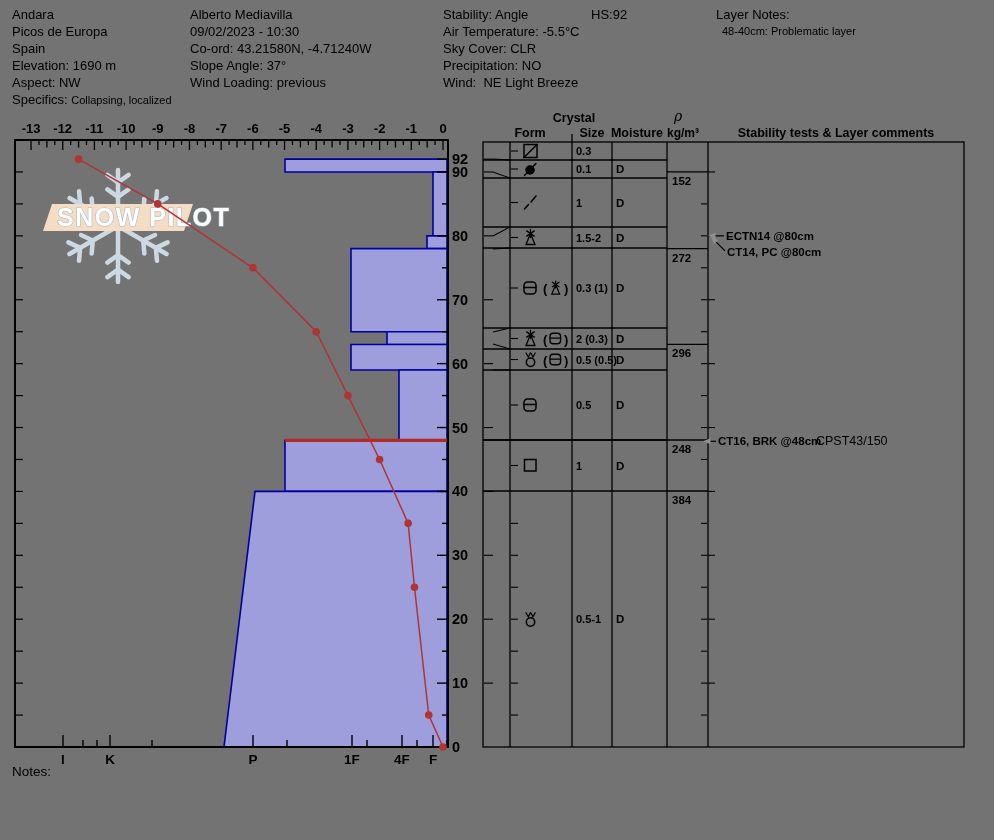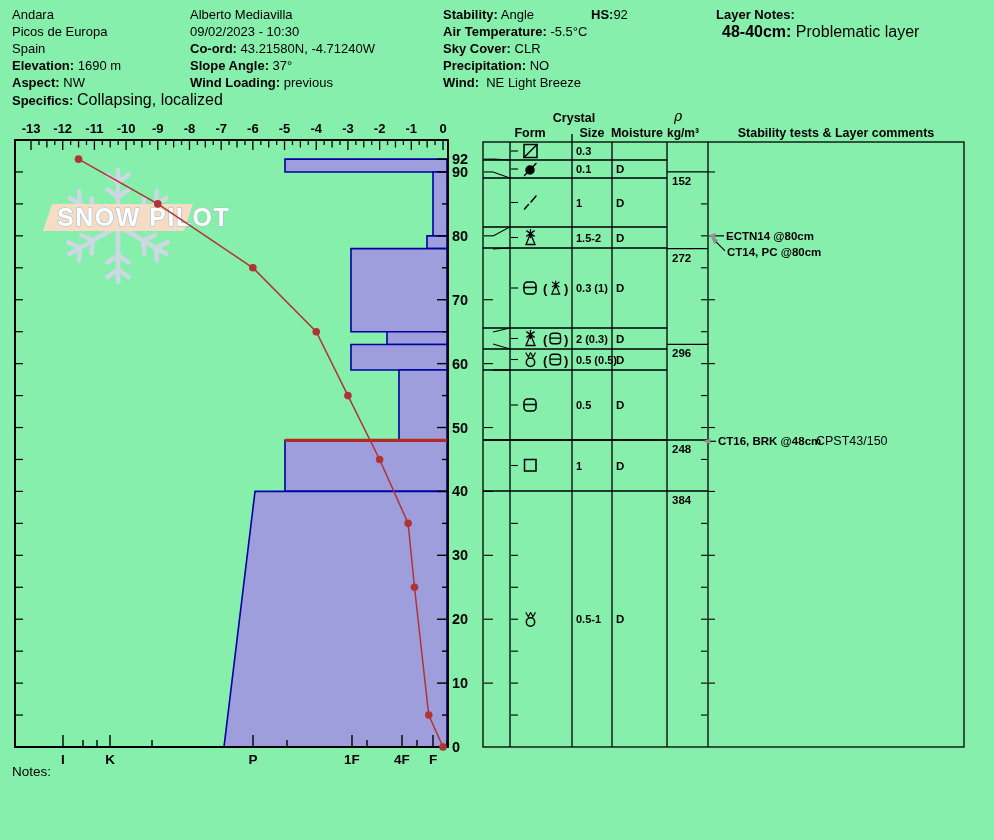--- a/index.html
+++ b/index.html
@@ -1,20 +1,20 @@
 <!DOCTYPE html>
 <html><head>
 <meta charset="utf-8">
 <style>
   html,body{margin:0;padding:0;background:#fff;}
-  #page{position:relative;width:994px;height:840px;background:#86efac;overflow:hidden;
+  #page{position:relative;width:994px;height:840px;background:#737373;overflow:hidden;
         font-family:"Liberation Sans", sans-serif;color:#000;}
   .hcol{position:absolute;top:6px;font-size:13px;line-height:17px;white-space:nowrap;}
-  .hcol b{font-weight:bold;text-align:center;}
-  .small{font-size:16px;}
+  .hcol b{font-weight:normal;text-align:center;}
+  .small{font-size:11px;}
   #chart-svg{position:absolute;left:0;top:0;}
   #notes{position:absolute;left:12px;top:764px;font-size:13.5px;font-weight:normal;}
 </style>
 </head>
 <body>
 
 <div id="page">
 
   <div class="hcol" style="left:12px">
     <div>Andara</div>

